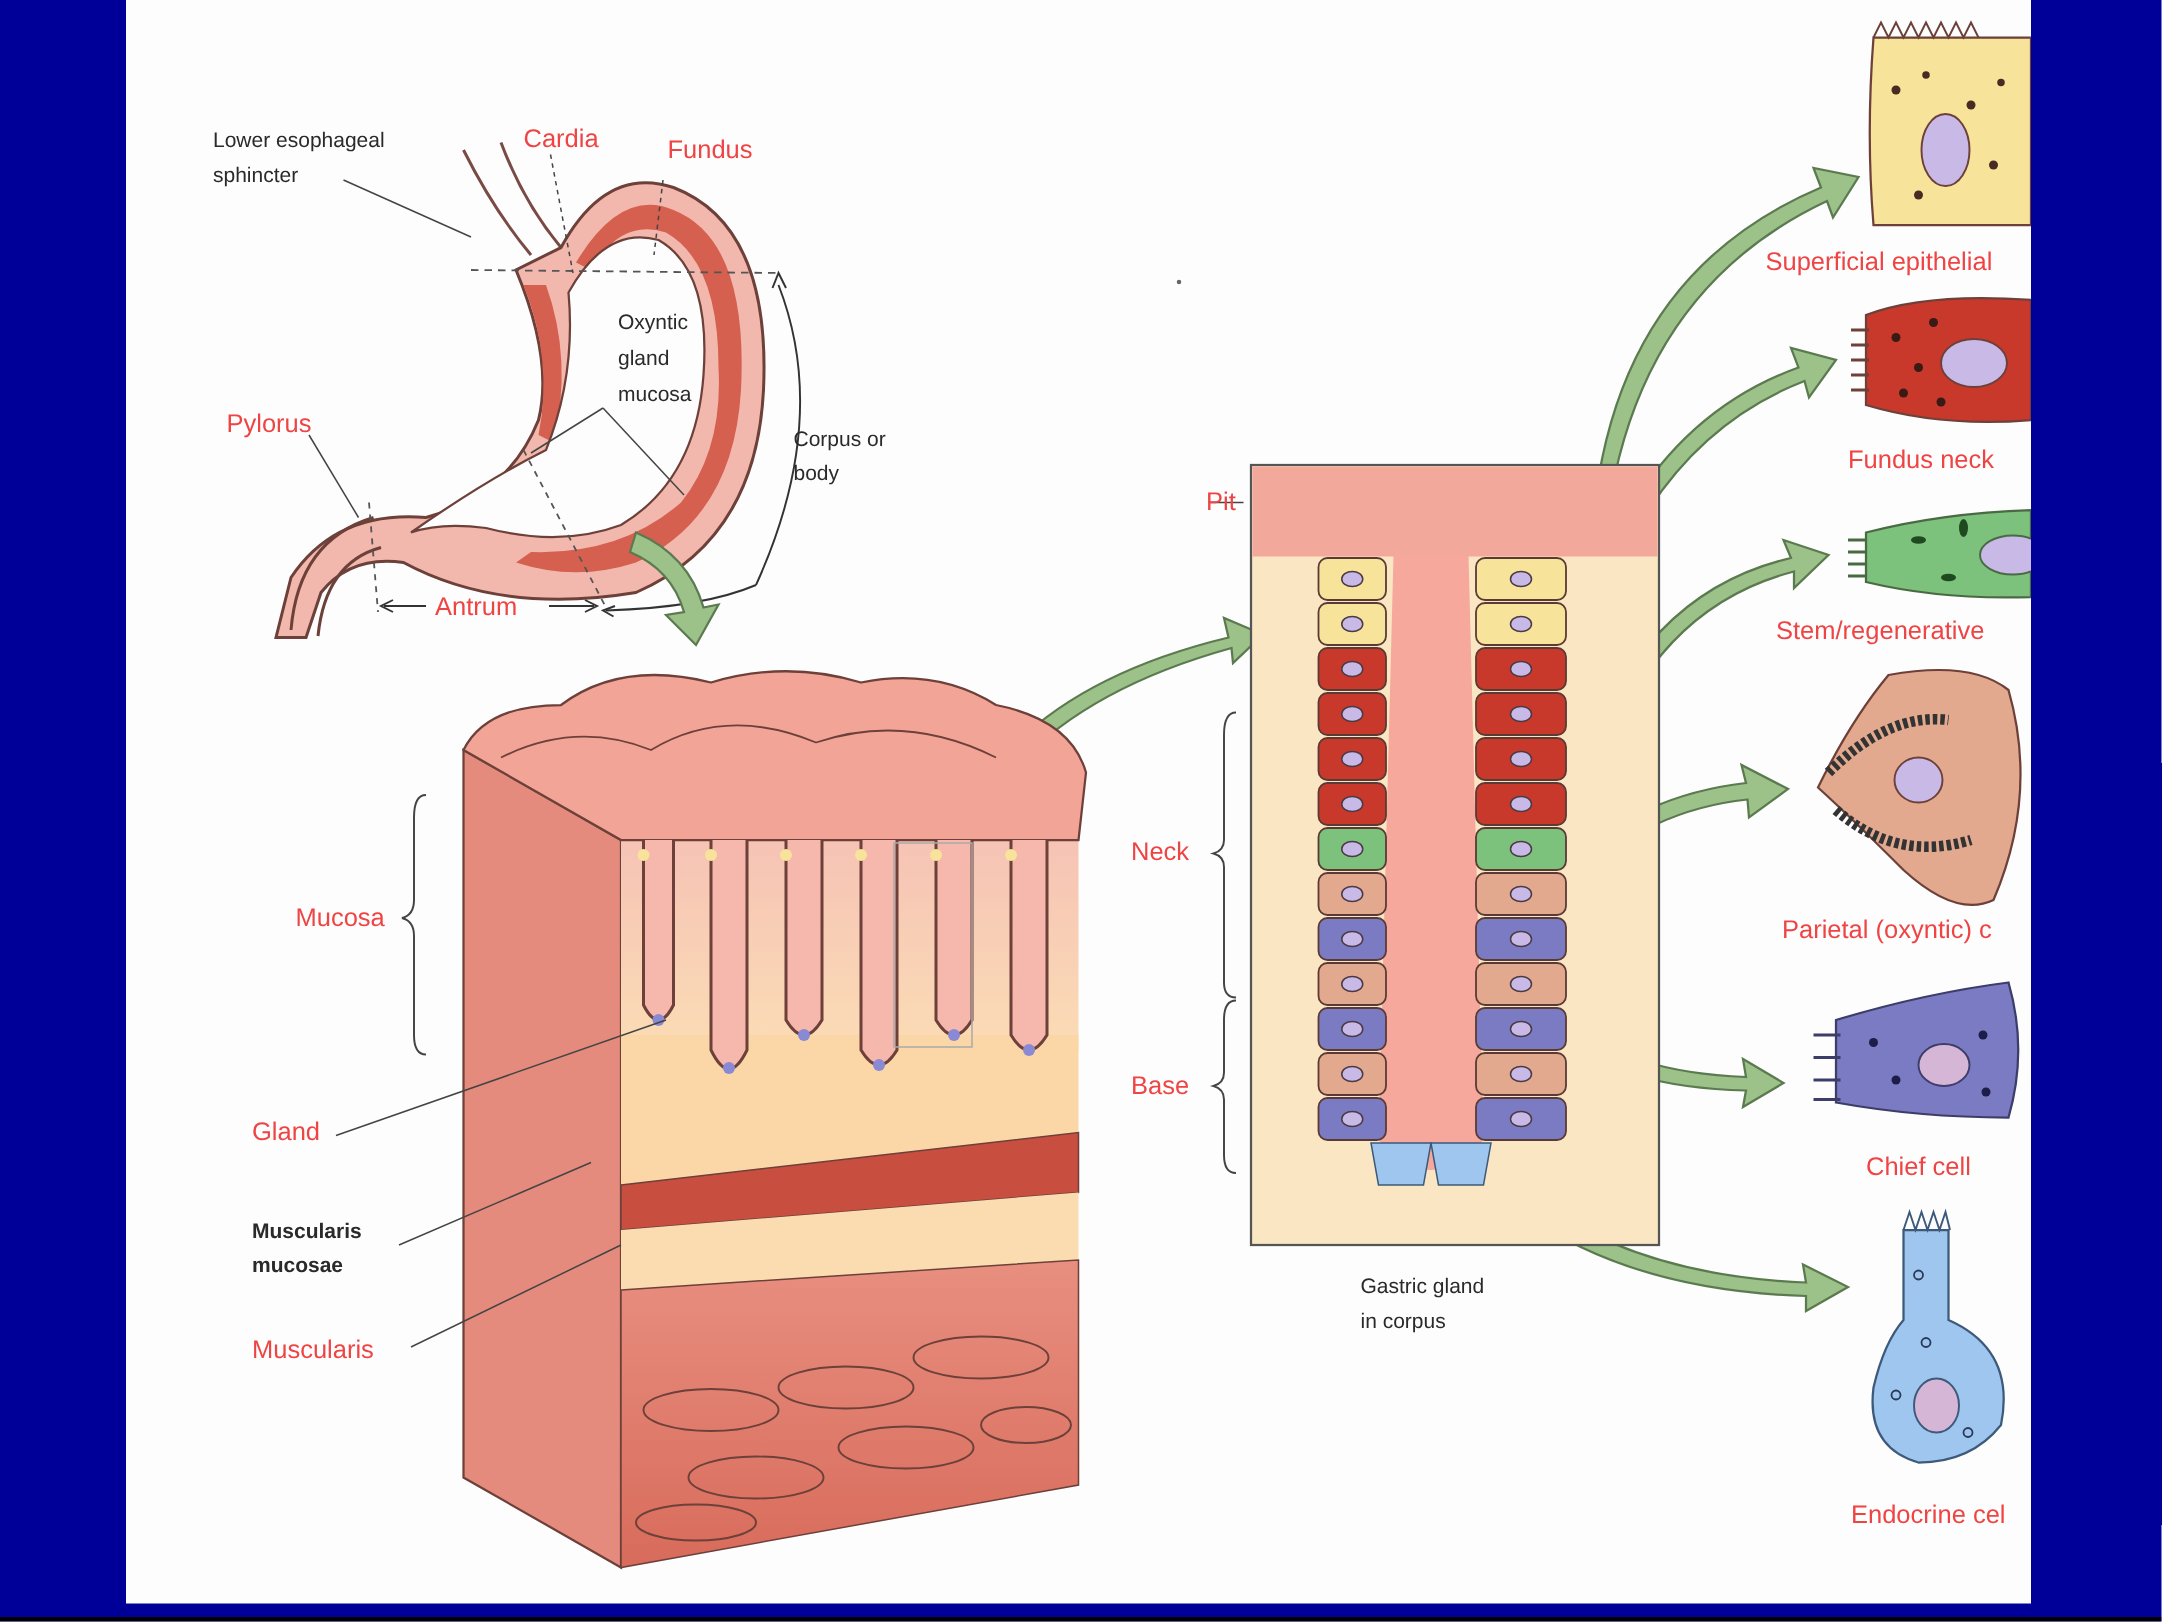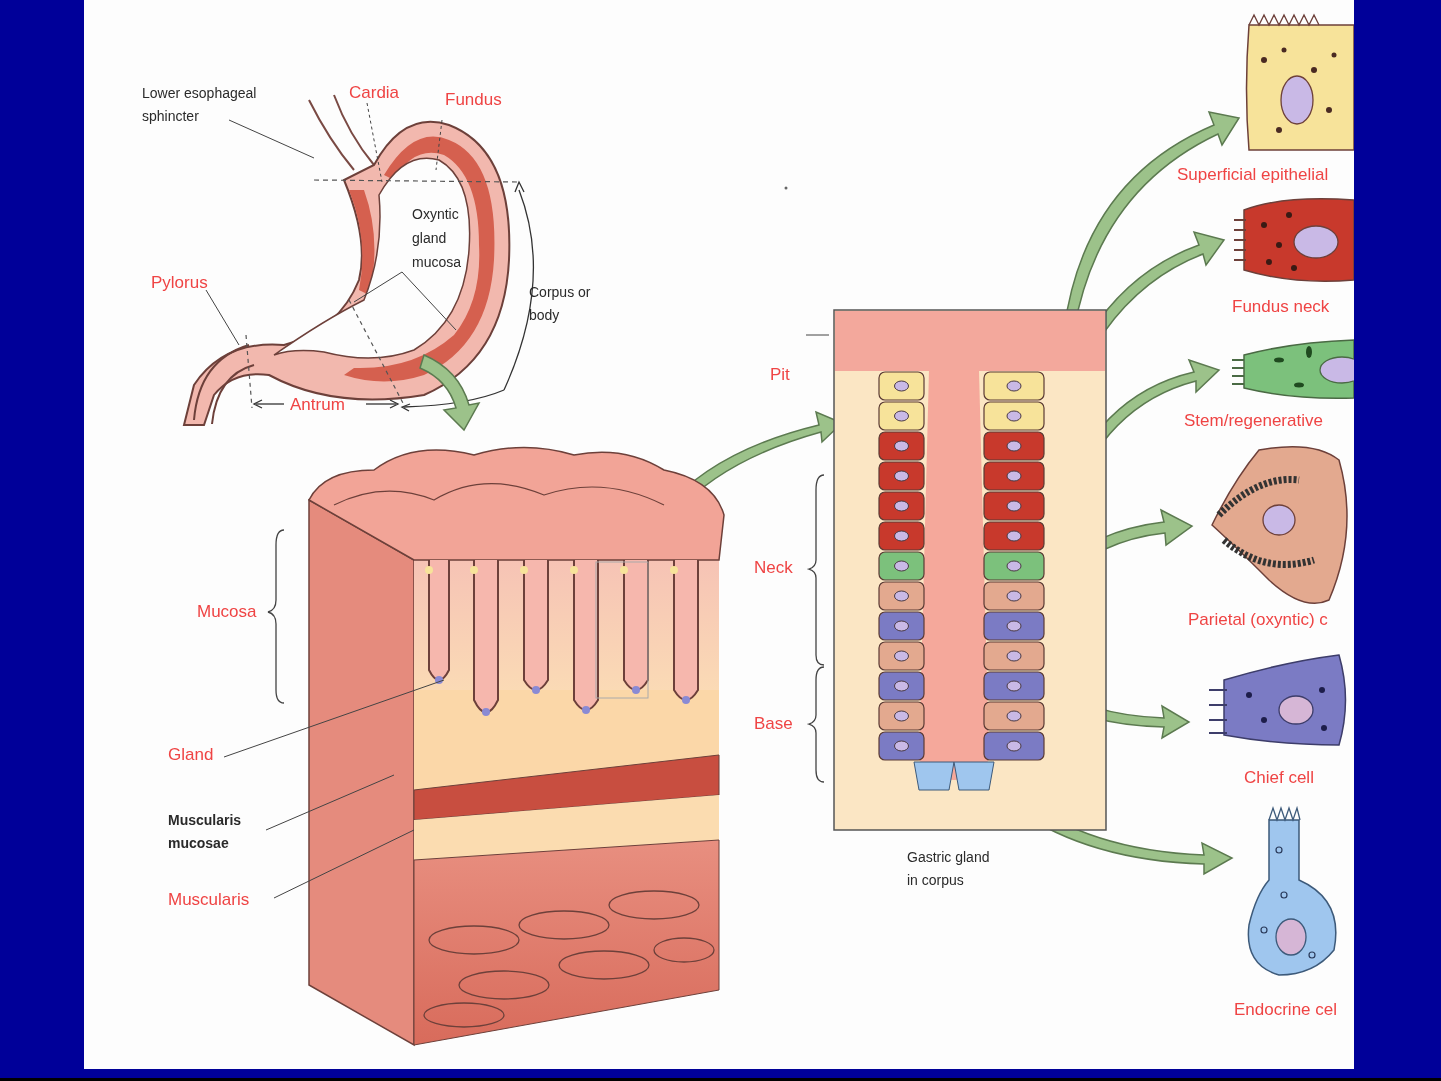--- a/index.html
+++ b/index.html
@@ -286,21 +286,21 @@
   <div class="lbl2" style="left:425px;top:281px;margin-left:20px;">Corpus or
 body</div>
   <div class="lbl" style="left:206px;top:394px;">Antrum</div>
 
   <div class="lbl" style="left:113px;top:601px;">Mucosa</div>
   <div class="lbl" style="left:84px;top:744px;">Gland</div>
   <div class="lbl2" style="left:84px;top:809px;font-weight:bold;">Muscularis
 mucosae</div>
   <div class="lbl" style="left:84px;top:889px;">Muscularis</div>
 
-  <div class="lbl" style="left:686px;top:324px;margin-top:40px;">Pit</div>
+  <div class="lbl" style="left:720px;top:324px;">Pit</div>
   <div class="lbl" style="left:670px;top:557px;">Neck</div>
   <div class="lbl" style="left:670px;top:713px;">Base</div>
   <div class="lbl2" style="left:823px;top:846px;">Gastric gland
 in corpus</div>
 
   <div class="lbl" style="left:1093px;top:164px;">Superficial epithelial</div>
   <div class="lbl" style="left:1148px;top:296px;">Fundus neck</div>
   <div class="lbl" style="left:1100px;top:410px;">Stem/regenerative</div>
   <div class="lbl" style="left:1104px;top:609px;">Parietal (oxyntic) c</div>
   <div class="lbl" style="left:1160px;top:767px;">Chief cell</div>

